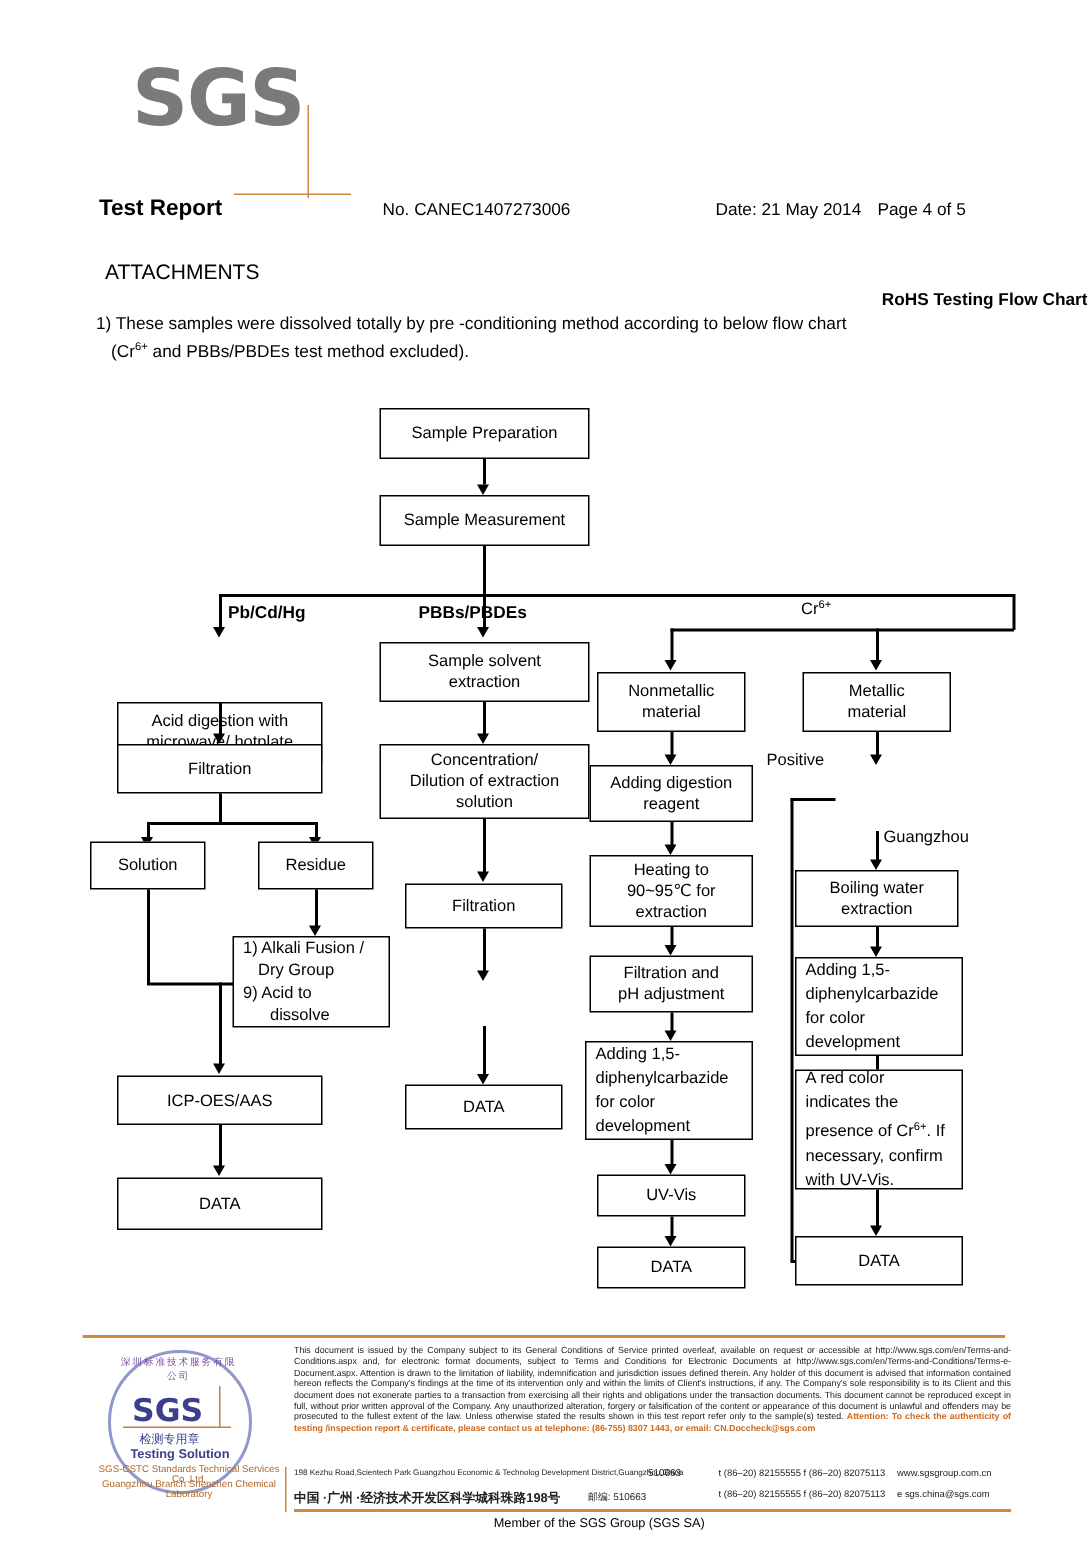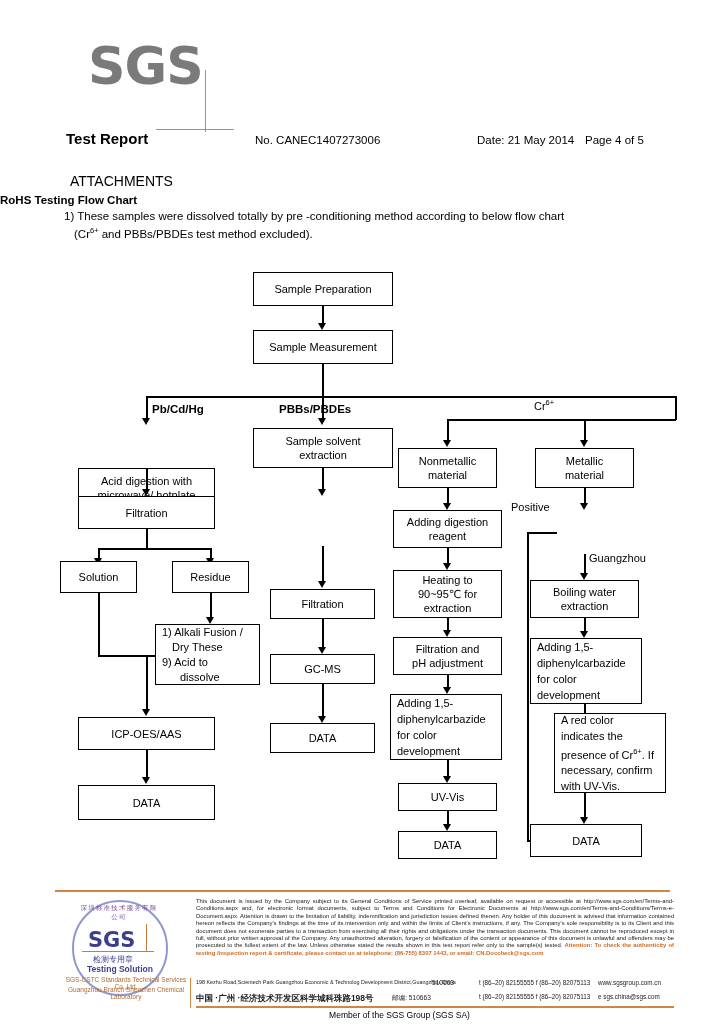--- a/index.html
+++ b/index.html
@@ -19,21 +19,21 @@
   }
   .logo-vrule{position:absolute;left:117px;top:32px;width:1px;height:62px;background:#d2873f;}
   .logo-hrule{position:absolute;left:68px;top:91px;width:78px;height:1px;background:#d2873f;}
 
   .report-title{position:absolute;left:66px;top:130px;font-size:15px;font-weight:bold;}
   .hdr-no{position:absolute;left:255px;top:134px;font-size:11.5px;}
   .hdr-date{position:absolute;left:448px;top:134px;font-size:11.5px;margin-left:29px;}
   .hdr-page{position:absolute;left:585px;top:134px;font-size:11.5px;}
 
   .attachments{position:absolute;left:70px;top:173px;font-size:14px;}
-  .flow-title{position:absolute;left:0;top:194px;width:725px;text-align:left;
+  .flow-title{position:absolute;left:0;top:194px;width:725px;text-align:right;
     font-size:11.5px;font-weight:bold;}
   .note1{position:absolute;left:64px;top:210px;font-size:11.5px;}
   .note2{position:absolute;left:74px;top:226px;font-size:11.5px;}
 
   
   .chart{position:absolute;left:0;top:0;width:646px;height:1028px;}
   .node{
     position:absolute;box-sizing:border-box;
     border:1.2px solid #000;background:#fff;
     font-size:11px;line-height:14px;
@@ -150,48 +150,48 @@
 
     <div class="node" style="left:60px;top:561px;width:77px;height:32px;">Solution</div>
     <div class="node" style="left:172px;top:561px;width:77px;height:32px;">Residue</div>
 
     <div class="ln v" style="left:210px;top:593px;height:25px;"></div>
     <div class="arw" style="left:206px;top:617px;"></div>
 
     <div class="node left-align" style="left:155px;top:624px;width:105px;height:61px;line-height:15px;">
       <div>
         <span>1) Alkali Fusion /</span><br>
-        <span style="padding-left:10px">Dry These</span><br>
+        <span style="padding-left:10px">Dry Group</span><br>
         <span>9) Acid to</span><br>
         <span style="padding-left:18px">dissolve</span>
       </div>
     </div>
 
     <div class="ln v" style="left:98px;top:593px;height:63px;"></div>
     <div class="ln h" style="left:98px;top:655px;width:58px;"></div>
     <div class="ln v" style="left:146px;top:655px;height:55px;"></div>
     <div class="arw" style="left:142px;top:709px;"></div>
 
     <div class="node" style="left:78px;top:717px;width:137px;height:33px;">ICP-OES/AAS</div>
     <div class="ln v" style="left:146px;top:750px;height:28px;"></div>
     <div class="arw" style="left:142px;top:777px;"></div>
     <div class="node" style="left:78px;top:785px;width:137px;height:35px;">DATA</div>
 
     <div class="node" style="left:253px;top:428px;width:140px;height:40px;">Sample solvent<br>extraction</div>
     <div class="ln v" style="left:322px;top:468px;height:22px;"></div>
     <div class="arw" style="left:318px;top:489px;"></div>
 
+    <div class="node" style="left:253px;top:496px;width:140px;height:50px;">Concentration/<br>Dilution of extraction<br>solution</div>
     <div class="ln v" style="left:322px;top:546px;height:36px;"></div>
     <div class="arw" style="left:318px;top:581px;"></div>
 
     <div class="node" style="left:270px;top:589px;width:105px;height:30px;">Filtration</div>
     <div class="ln v" style="left:322px;top:619px;height:29px;"></div>
     <div class="arw" style="left:318px;top:647px;"></div>
 
-    <div class="node" style="left:270px;top:654px;width:105px;height:30px;">GC-MS</div>
     <div class="ln v" style="left:322px;top:684px;height:33px;"></div>
     <div class="arw" style="left:318px;top:716px;"></div>
 
     <div class="node" style="left:270px;top:723px;width:105px;height:30px;">DATA</div>
 
     <div class="node" style="left:398px;top:448px;width:99px;height:40px;">Nonmetallic<br>material</div>
     <div class="ln v" style="left:447px;top:488px;height:16px;"></div>
     <div class="arw" style="left:443px;top:503px;"></div>
 
     <div class="node" style="left:393px;top:510px;width:109px;height:38px;">Adding digestion<br>reagent</div>
@@ -236,21 +236,21 @@
 
     <div class="node" style="left:530px;top:580px;width:109px;height:38px;">Boiling water<br>extraction</div>
     <div class="ln v" style="left:584px;top:618px;height:14px;"></div>
     <div class="arw" style="left:580px;top:631px;"></div>
 
     <div class="node left-align" style="left:530px;top:638px;width:112px;height:66px;line-height:16px;">
       <div>Adding 1,5-<br>diphenylcarbazide<br>for color<br>development</div>
     </div>
     <div class="ln v" style="left:584px;top:704px;height:10px;"></div>
 
-    <div class="node left-align" style="left:530px;top:713px;width:112px;height:80px;line-height:16px;margin-left:24px;">
+    <div class="node left-align" style="left:530px;top:713px;width:112px;height:80px;line-height:16px;">
       <div>A red color<br>indicates the<br>presence of Cr<sup>6+</sup>. If<br>necessary, confirm<br>with UV-Vis.</div>
     </div>
     <div class="ln v" style="left:584px;top:793px;height:25px;"></div>
     <div class="arw" style="left:580px;top:817px;"></div>
 
     <div class="node" style="left:530px;top:824px;width:112px;height:33px;">DATA</div>
   </div>
 
   <div class="foot-rule" style="top:890px;"></div>
 

